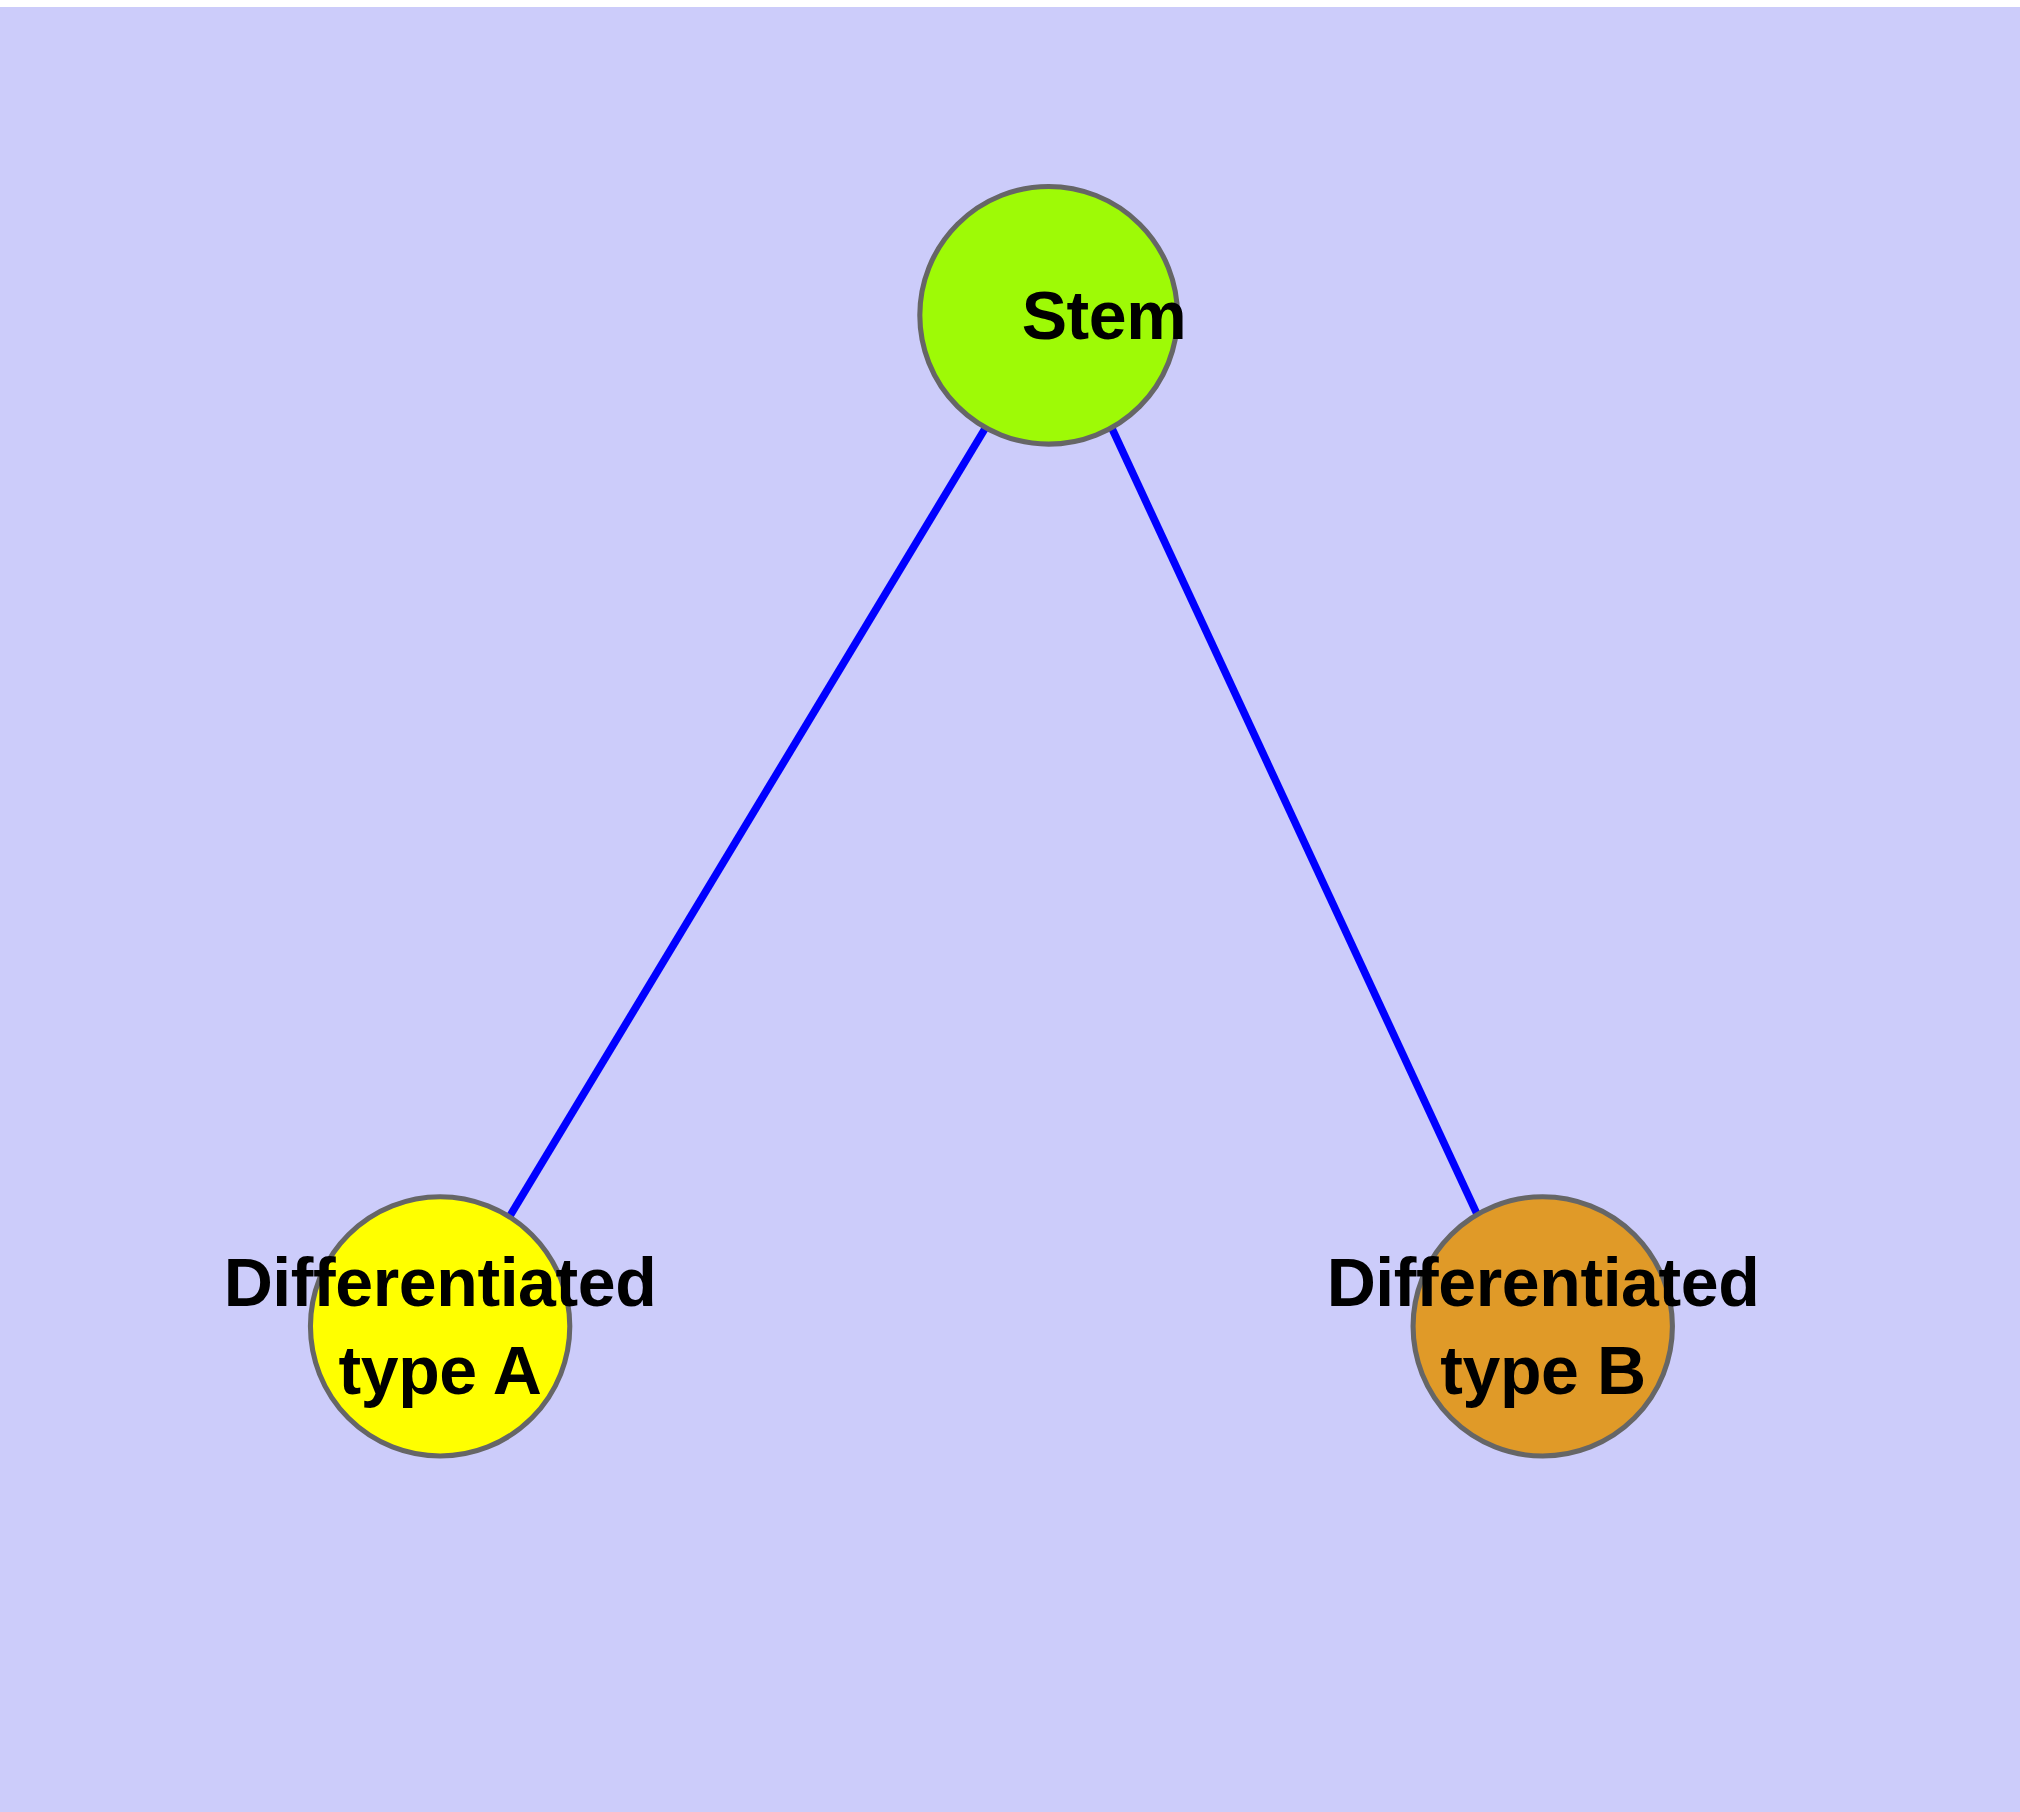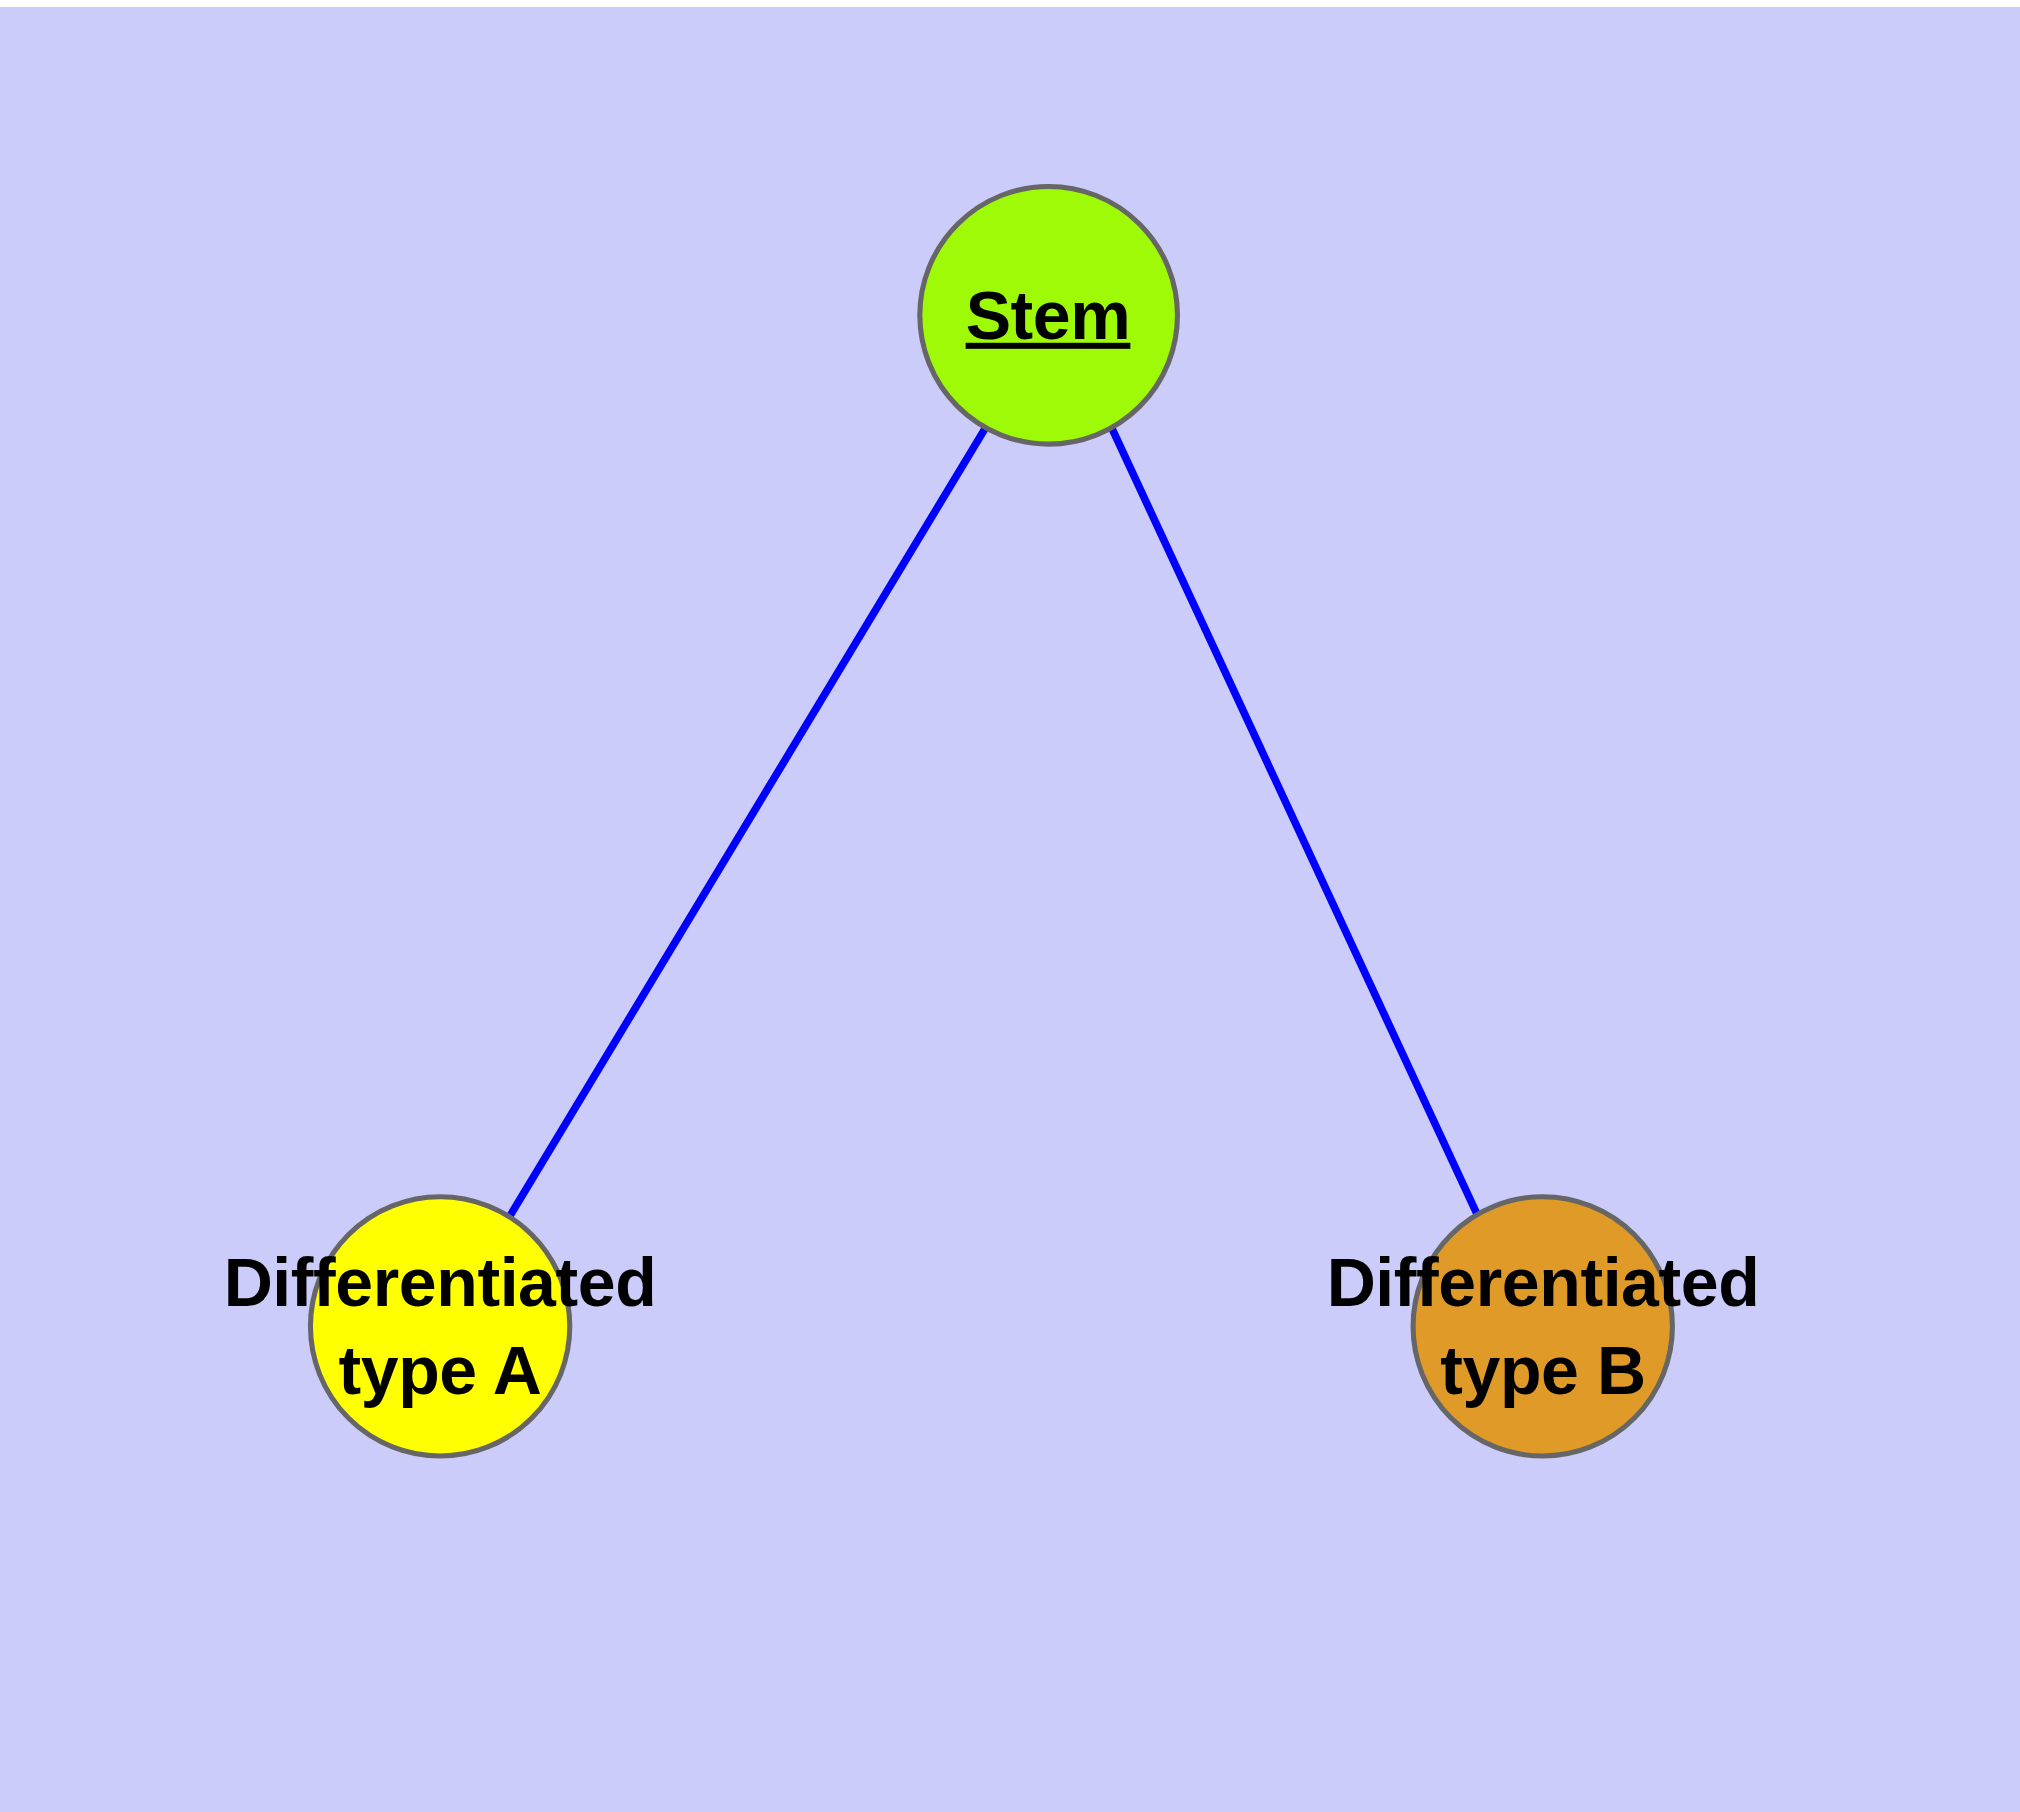--- a/index.html
+++ b/index.html
@@ -56,21 +56,21 @@
         <line x1="1311" y1="504" x2="1745" y2="1438" stroke="#0000ff" stroke-width="9" stroke-linecap="butt"></line>
       </g>
     <g id="node-layer">
         <circle cx="1237" cy="372" r="152" fill="#9efa06" stroke="#666666" stroke-width="6"></circle>
         <circle cx="519" cy="1565" r="153" fill="#ffff00" stroke="#666666" stroke-width="6"></circle>
         <circle cx="1820" cy="1565" r="153" fill="#e09a28" stroke="#666666" stroke-width="6"></circle>
       </g>
   </svg>
 
   <div id="label-layer">
-      <div class="node-label" style="left: 1048px; top: 315px; font-size: 68px; color: rgb(0, 0, 0); text-decoration: underline;">Stem</div>
+      <div class="node-label" style="left: 1104px; top: 315px; font-size: 68px; color: rgb(0, 0, 0);">Stem</div>
       <div class="node-label" style="left: 440px; top: 1326px; font-size: 68px; color: rgb(0, 0, 0);">Differentiated
 type A</div>
       <div class="node-label" style="left: 1543px; top: 1326px; font-size: 68px; color: rgb(0, 0, 0);">Differentiated
 type B</div>
     </div>
 
 </div>
 
 
 </body></html>

